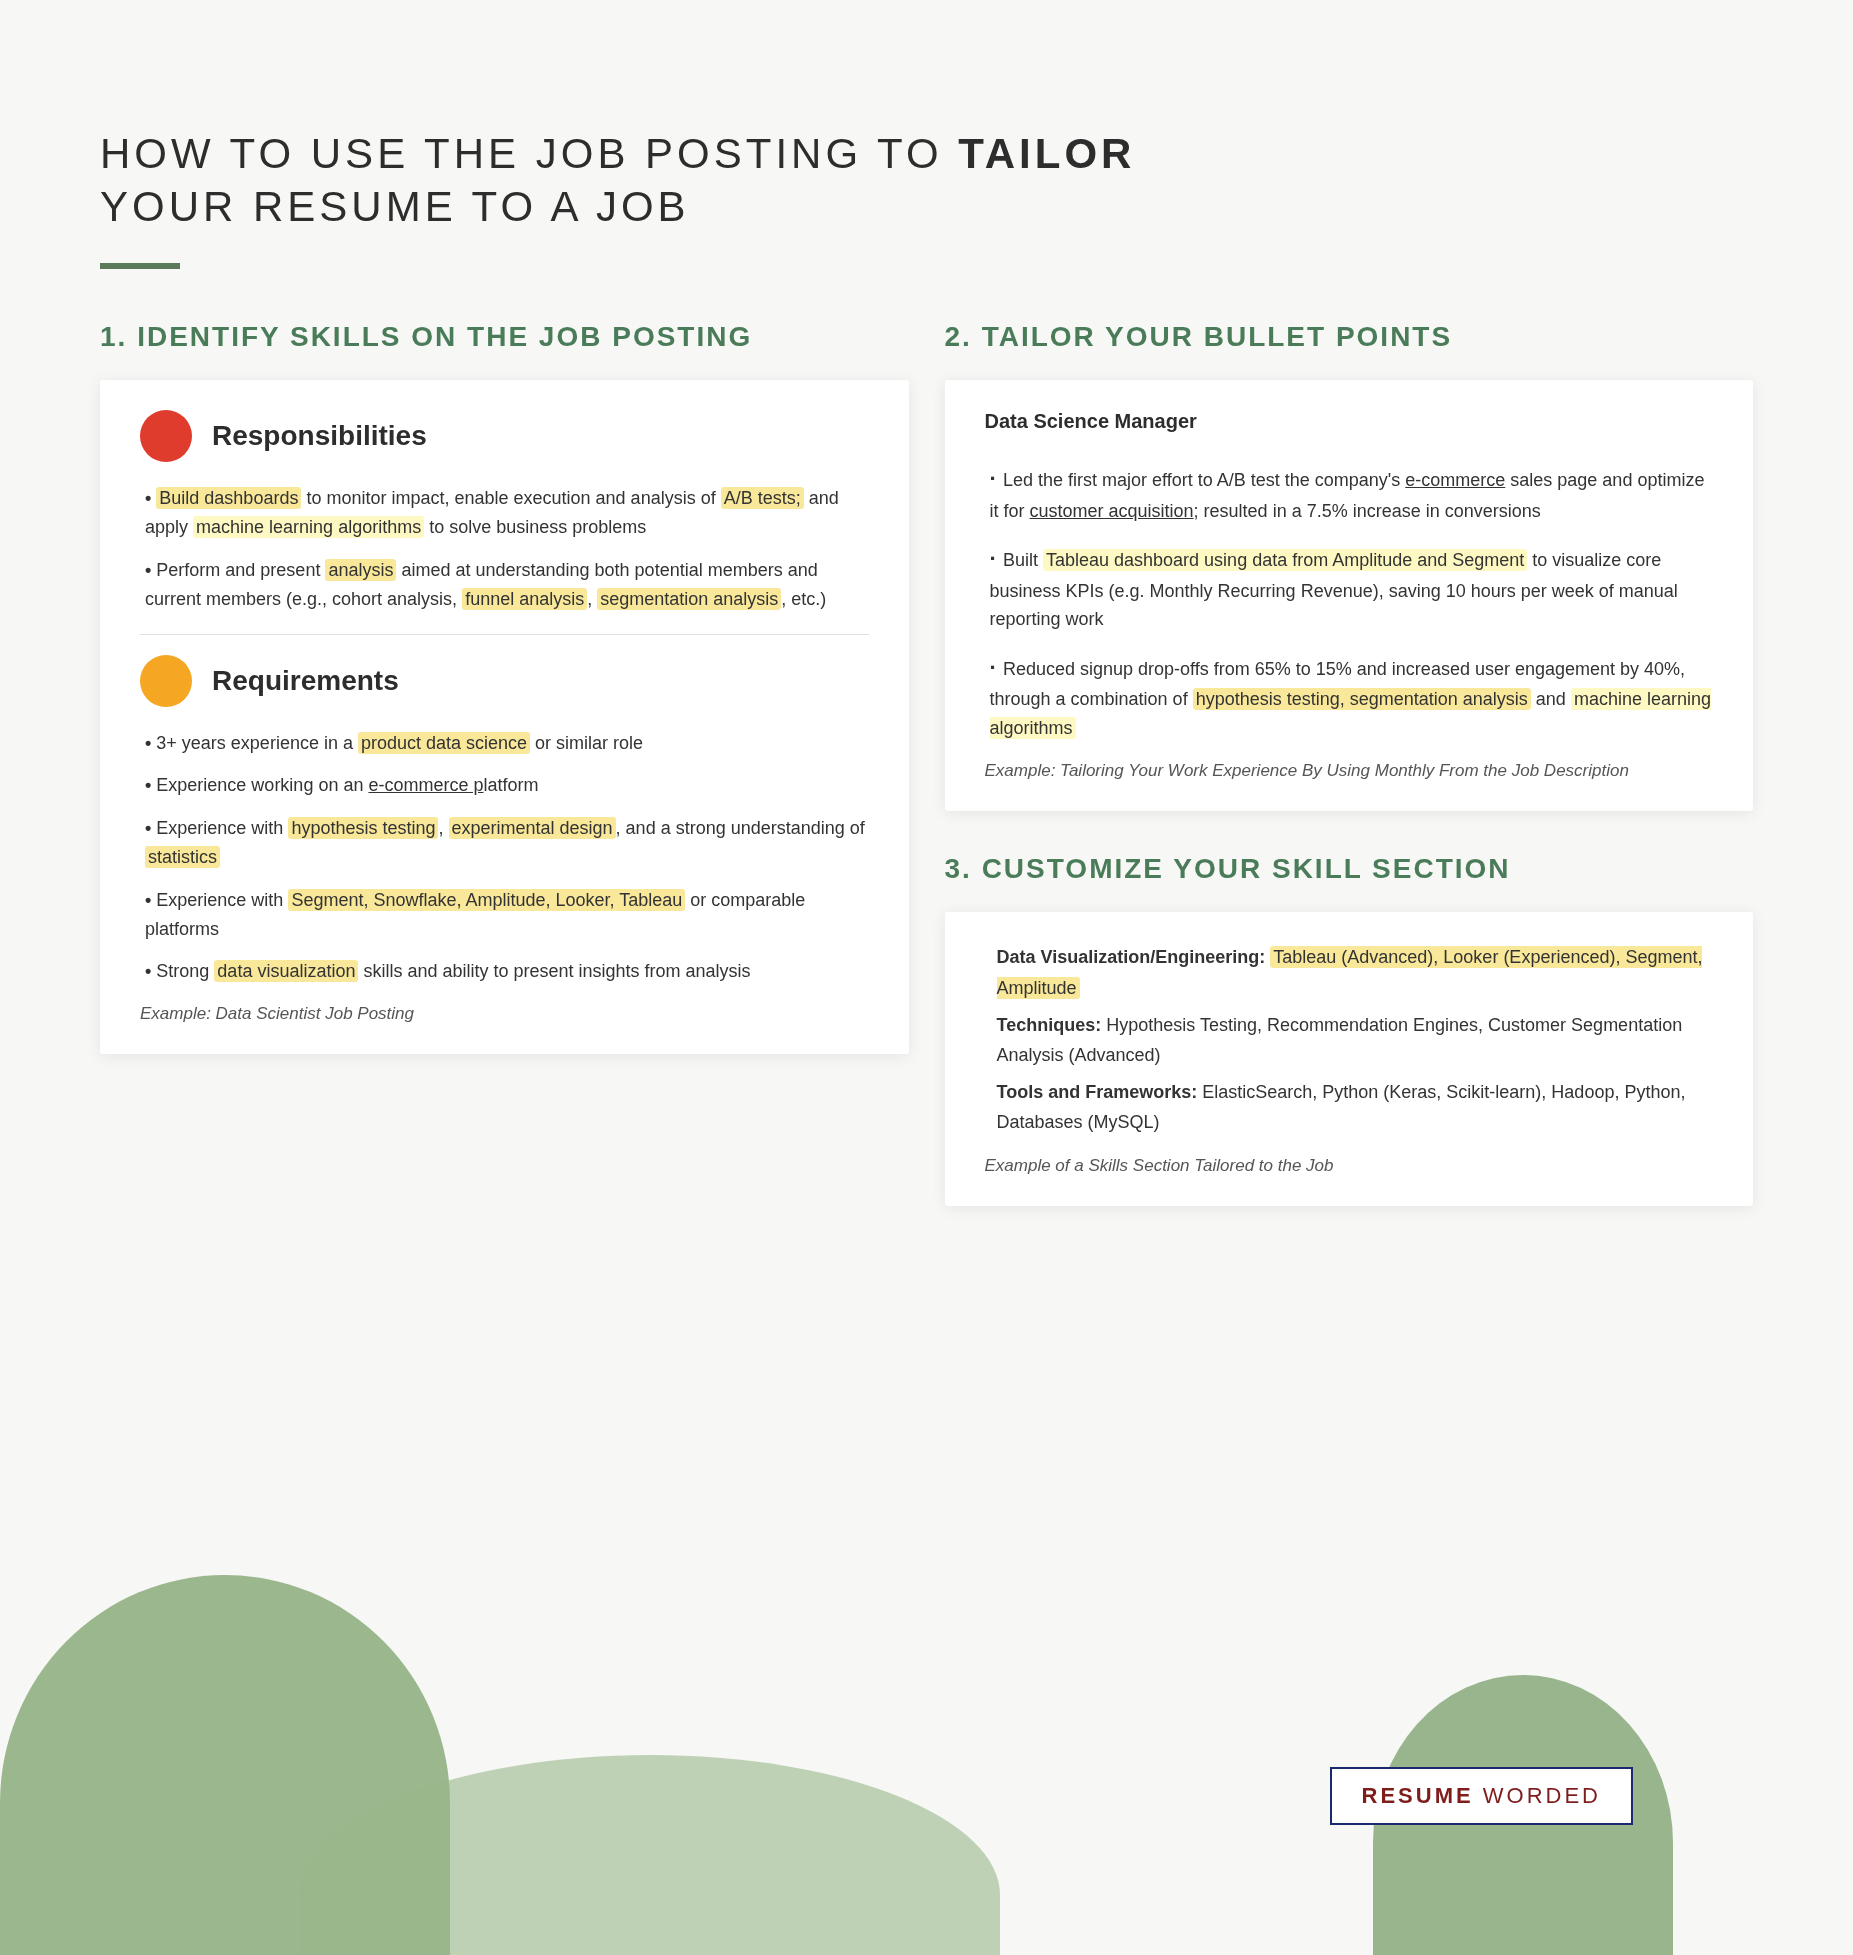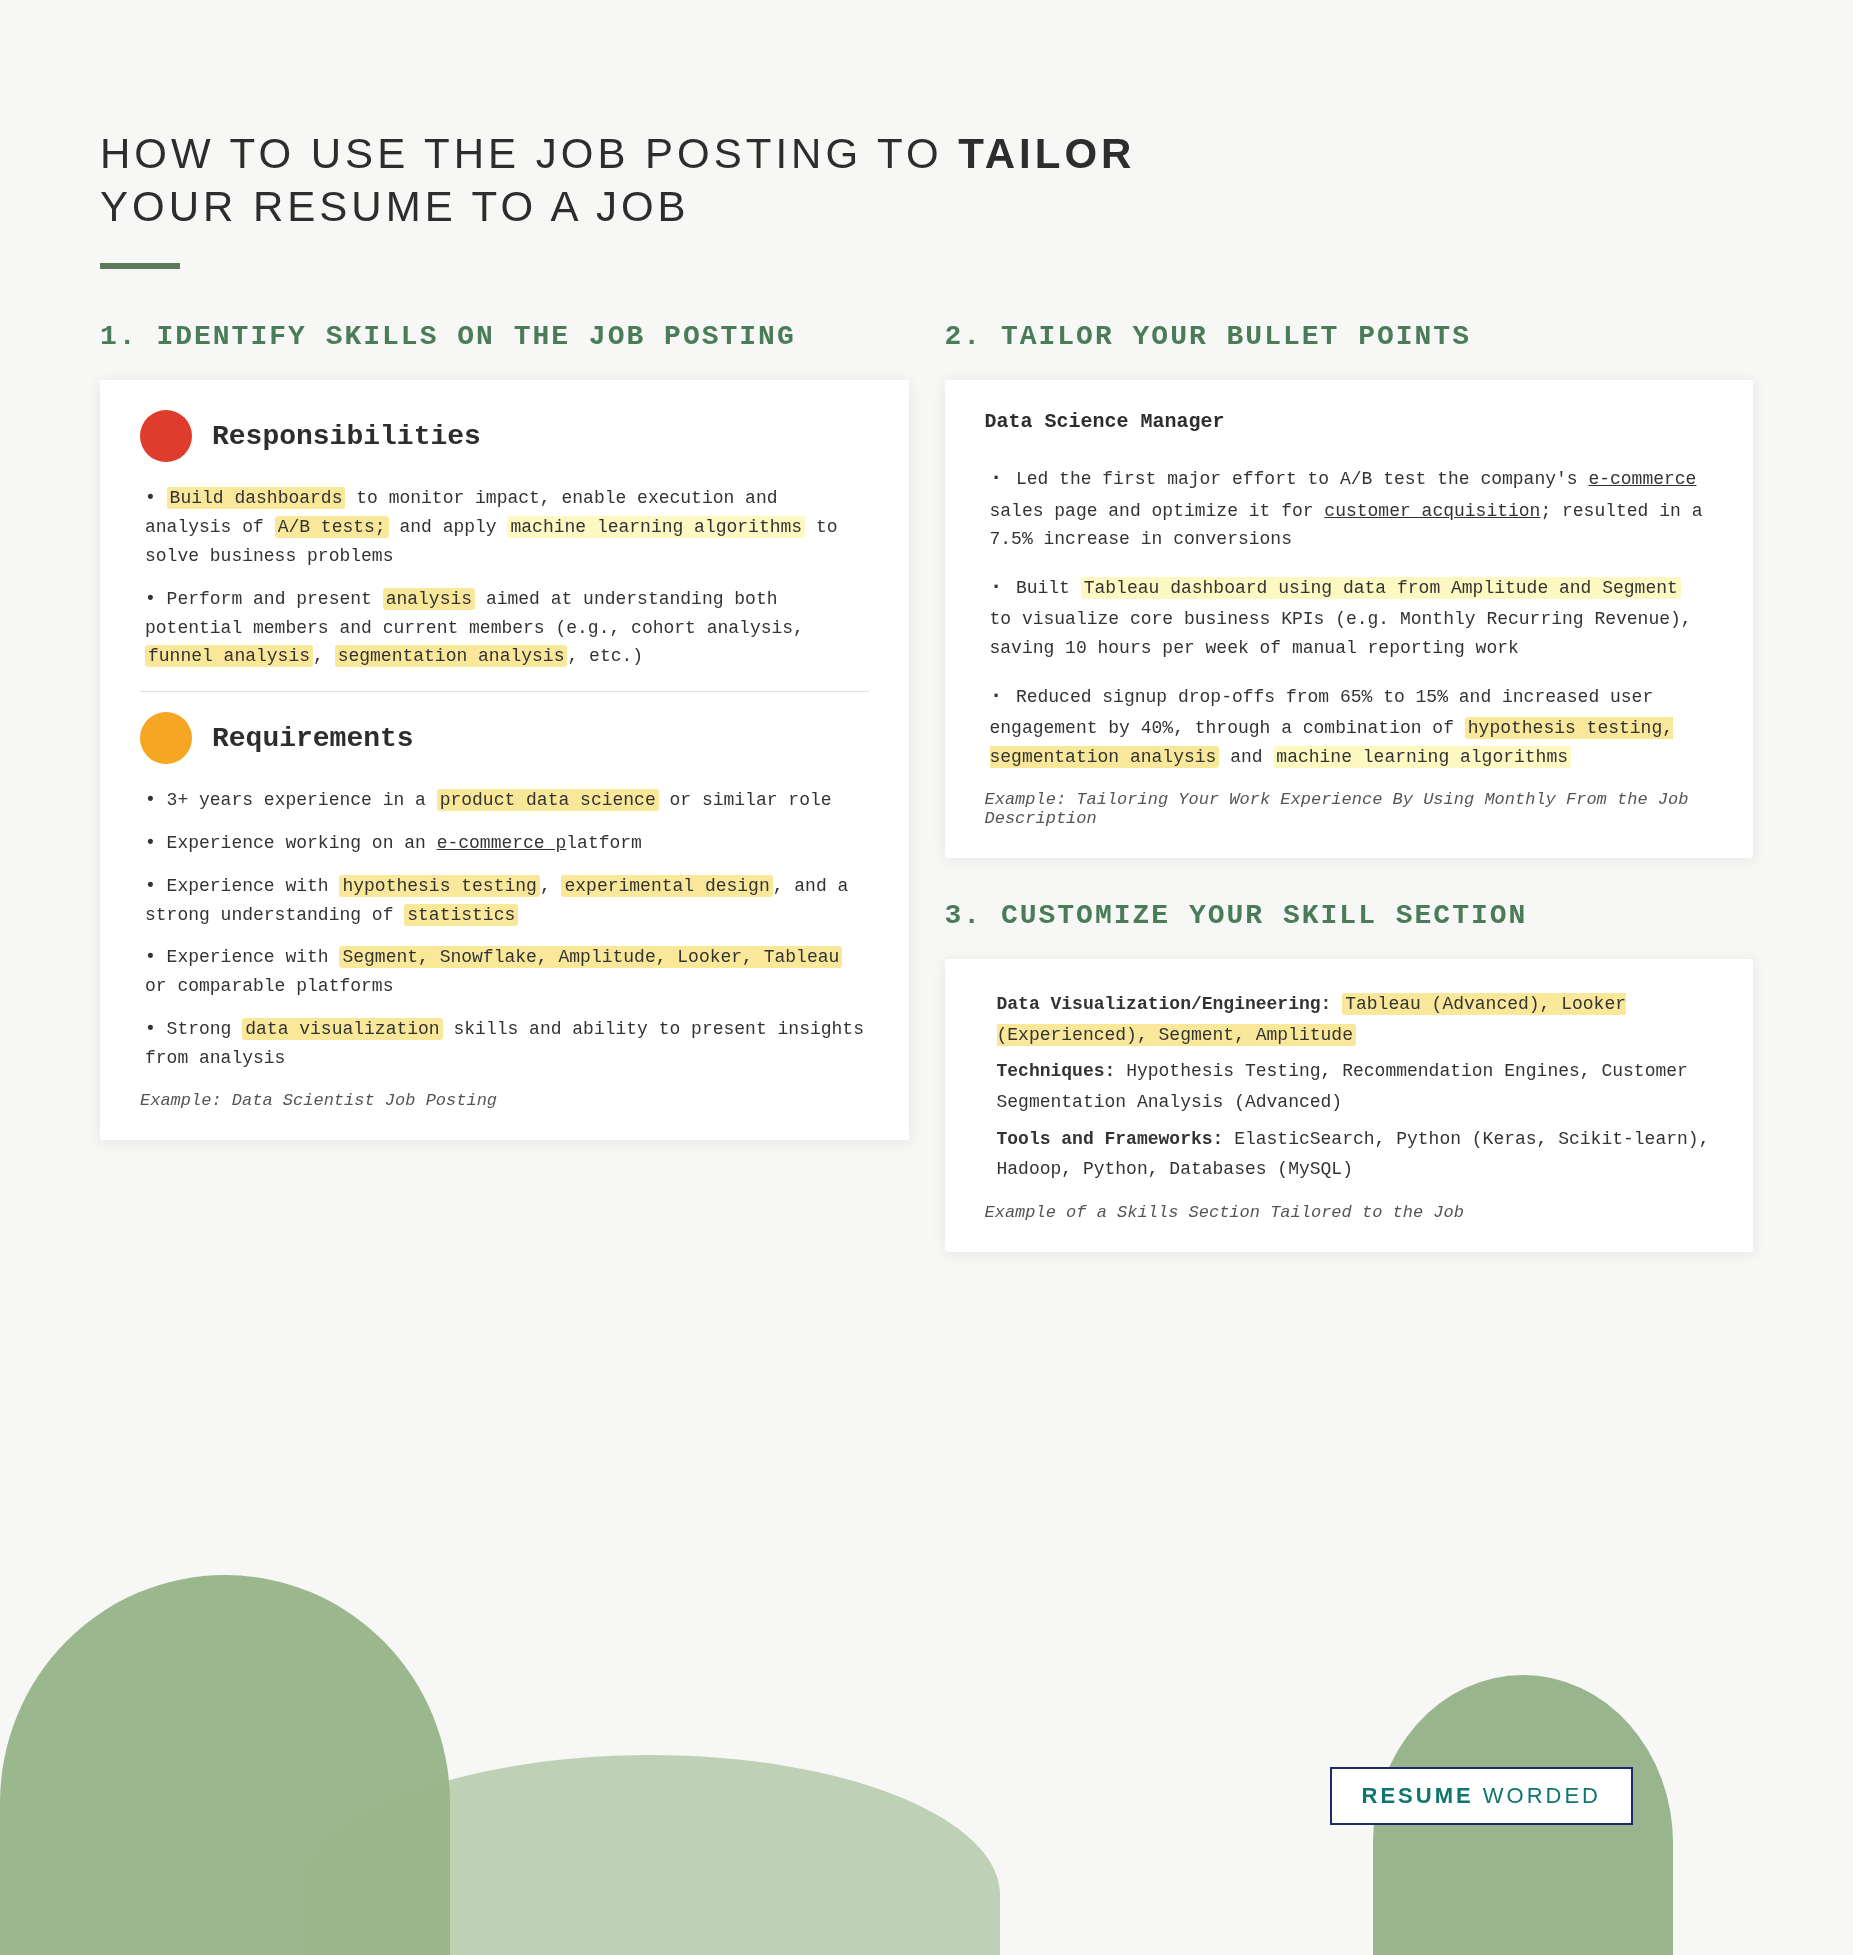--- a/index.html
+++ b/index.html
@@ -38,21 +38,20 @@
       width: 80px;
       height: 6px;
       background: #5a7a5a;
       margin-bottom: 50px;
     }
 
     .two-col {
       display: flex;
       gap: 36px;
       align-items: flex-start;
-      font-family: Liberation Mono, monospace;
     }
 
     .left-col {
       flex: 1;
     }
 
     .right-col {
       flex: 1;
     }
 
@@ -225,21 +224,21 @@
       right: 220px;
       border: 2.5px solid #1a2a6c;
       padding: 14px 30px;
       z-index: 2;
       background: #fff;
     }
 
     .rw-logo-text {
       font-size: 22px;
       letter-spacing: 3px;
-      color: #0f766e;
+      color: #7f1d1d;
       font-weight: 400;
     }
 
     .rw-logo-text strong {
       font-weight: 900;
     }
   </style>
 </head>
 <body>
 

